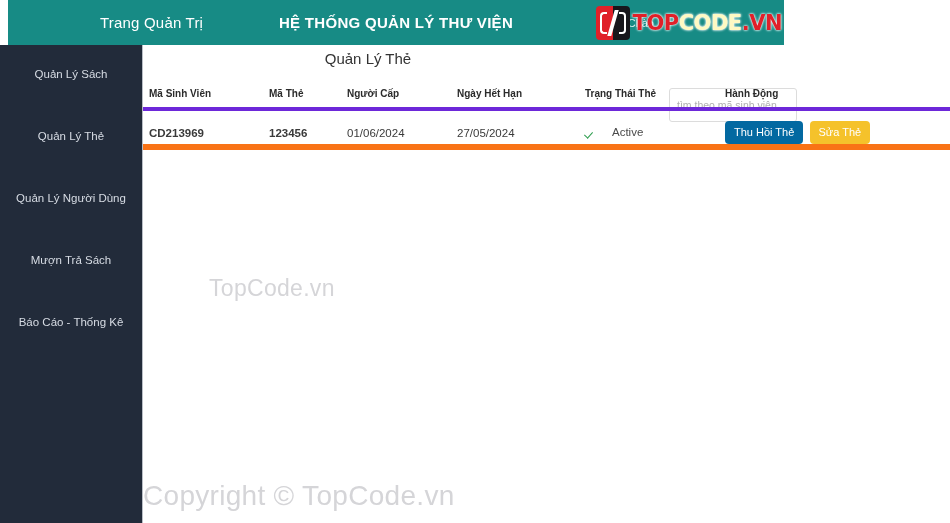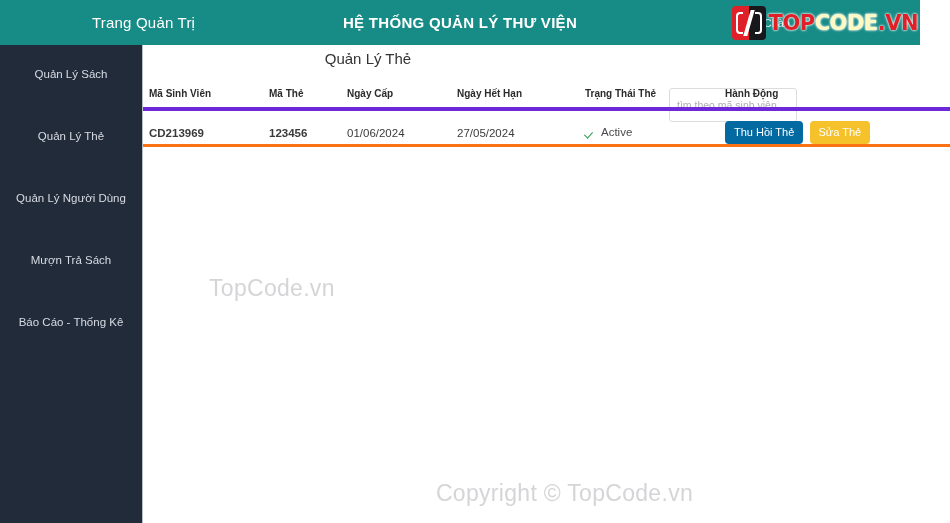--- a/index.html
+++ b/index.html
@@ -12,22 +12,22 @@
 
   body {
     font-family: "Liberation Sans", sans-serif;
     background: #ffffff;
     position: relative;
   }
 
   
   .topbar {
     position: absolute;
-    top: 0; left: 0;
-    width: 920px;
+    top: 0; left: 8px;
+    width: 776px;
     height: 45px;
     background: #178b85;
     display: flex;
     align-items: center;
     z-index: 20;
   }
 
   .topbar-brand {
     position: absolute;
     left: 92px;
@@ -193,39 +193,39 @@
     padding: 18px 0 8px 0;
     border-bottom: 4px solid #6d28d9;
     vertical-align: bottom;
     white-space: nowrap;
   }
   .tbl td {
     text-align: left;
     font-size: 11.5px;
     color: #3a3a3a;
     padding: 10px 0 0 0;
-    border-bottom: 3px solid #f97316;
+    border-bottom: 6px solid #f97316;
     vertical-align: middle;
     white-space: nowrap;
     height: 30px;
     margin-top: 35px;
   }
   .c1 { width: 126px; padding-left: 6px !important; }
   .c2 { width: 78px; }
   .c3 { width: 110px; }
   .c4 { width: 128px; }
   .c5 { width: 140px; }
   .c6 { width: 226px; }
 
   .bold-cell { font-weight: bold; color: #1d1d1d; }
 
   .status-cell {
     display: inline-flex;
     align-items: center;
-    gap: 5px;
+    gap: 16px;
   }
   .check-icon {
     display: inline-block;
     width: 11px;
     height: 11px;
     position: relative;
     flex: 0 0 auto;
   }
   .check-icon::before {
     content: "";
@@ -260,27 +260,26 @@
     font-size: 23px;
     color: #d5d5d8;
     letter-spacing: .3px;
     white-space: nowrap;
     user-select: none;
   }
   .wm-bottom {
     position: absolute;
     left: 0; right: 0;
     top: 435px;
-    text-align: center;
-    font-size: 23px;
+    text-align: left;
+    font-size: 28px;
     color: #d5d5d8;
     letter-spacing: .3px;
     white-space: nowrap;
     user-select: none;
-    padding-left: 36px;
   }
 </style>
 </head>
 <body>
 
 <div class="topbar">
   <div class="topbar-brand">Trang Quản Trị</div>
   <div class="topbar-title">HỆ THỐNG QUẢN LÝ THƯ VIỆN</div>
   <div class="topbar-greeting">Xin Chào</div>
 
@@ -308,21 +307,21 @@
 
   <div class="page-title">Quản Lý Thẻ</div>
 
   <input class="search-input" type="text" placeholder="tìm theo mã sinh viên" style="">
 
   <table class="tbl">
     <thead>
       <tr>
         <th class="c1">Mã Sinh Viên</th>
         <th class="c2">Mã Thẻ</th>
-        <th class="c3">Ngày Cấp</th>
+        <th class="c3">Người Cấp</th>
         <th class="c4">Ngày Hết Hạn</th>
         <th class="c5">Trạng Thái Thẻ</th>
         <th class="c6">Hành Động</th>
       </tr>
     </thead>
     <tbody>
       <tr>
         <td class="c1 bold-cell">CD213969</td>
         <td class="c2 bold-cell">123456</td>
         <td class="c3">01/06/2024</td>

